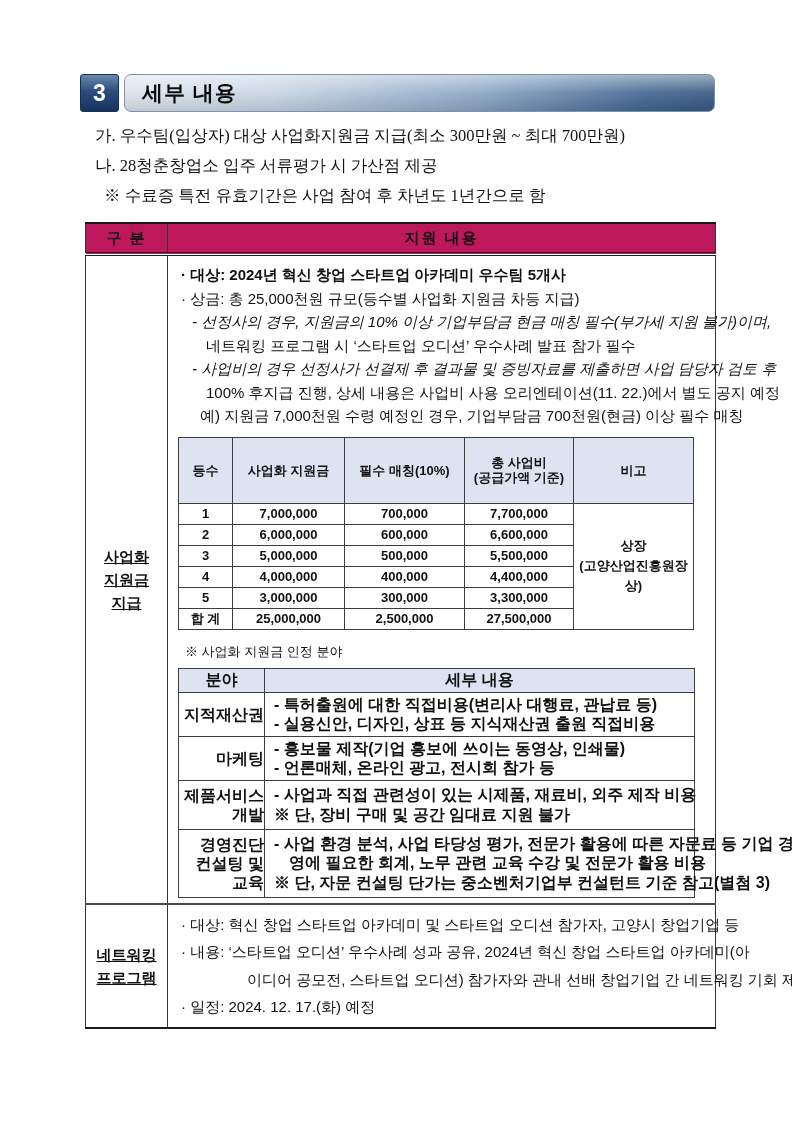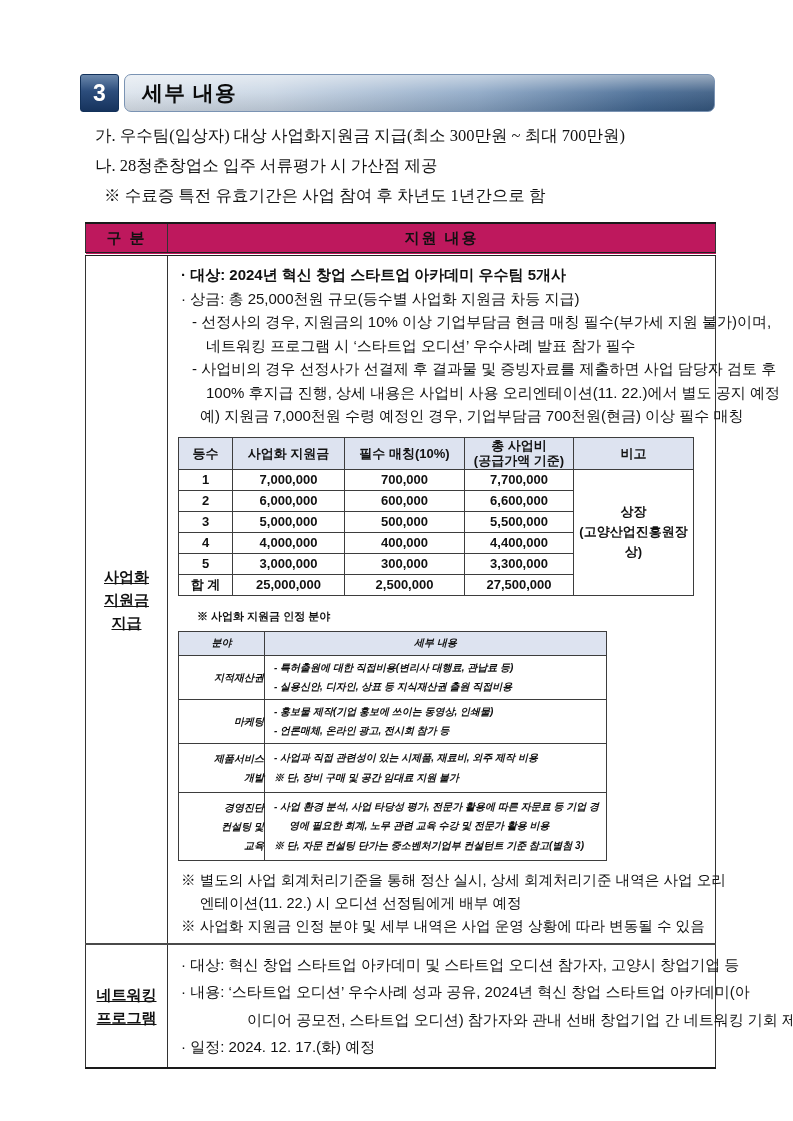--- a/index.html
+++ b/index.html
@@ -48,39 +48,39 @@
   .m-label {
     text-align:center; vertical-align:middle; font-weight:bold;
     font-size:15px; line-height:23px;text-decoration:underline;
   }
   .m-content { padding:7px 10px 5px 13px; vertical-align:top; }
   .row2 td { border-top:2px solid #4a4a4a; }
 
   
   .cl { font-size:15px; line-height:23.5px; white-space:nowrap; }
   .cl.bold { font-weight:bold; }
-  .cl.dash { padding-left:11px; }
+  .cl.dash { padding-left:11px;font-style:italic; }
   .cl.dash-cont { padding-left:25px; }
   .cl.example { padding-left:19px; }
 
   
   .grade-table {
     margin:9px 0 4px -3px; width:516px; table-layout:fixed;
     border:1.8px solid #222; font-size:13px; font-weight:bold; text-align:center;
   }
   .grade-table th, .grade-table td { border:1px solid #3d3d3d; }
-  .grade-table th { background:#dde3f0; padding:0 0; line-height:15px; height:31px; }
+  .grade-table th { background:#dde3f0; padding:17px 0; line-height:15px; height:31px; }
   .grade-table td { height:20px; line-height:20px; padding:0; }
   .remark-cell { line-height:18px; }
 
   
-  .recog-title { margin:13px 0 7px 16px; font-size:11px; font-weight:bold; white-space:nowrap; }
+  .recog-title { margin:13px 0 7px 4px; font-size:13px; font-weight:normal; white-space:nowrap; }
   .recog-table {
-    margin-left:-3px; width:429px; table-layout:fixed;
-    border:1.8px solid #222; font-size:10px; font-weight:bold;font-style:italic;
+    margin-left:-3px; width:517px; table-layout:fixed;
+    border:1.8px solid #222; font-size:16px; font-weight:bold;
   }
   .recog-table th, .recog-table td { border:1px solid #3d3d3d; }
   .recog-table th { background:#dde3f0; height:21px; text-align:center; }
   .recog-cat { text-align:right; vertical-align:middle; line-height:19px; padding:5px 0; }
   .recog-det { padding:2px 6px 2px 9px; vertical-align:middle; }
   .det-line { line-height:19.5px; white-space:nowrap; }
   .det-line.cont { padding-left:15px; }
 
   
   .notes { margin-top:8px; font-size:14.6px; }
@@ -247,25 +247,20 @@
             </td>
             <td class="recog-det">
               <div class="det-line">- 사업 환경 분석, 사업 타당성 평가, 전문가 활용에 따른 자문료 등 기업 경</div>
               <div class="det-line cont">영에 필요한 회계, 노무 관련 교육 수강 및 전문가 활용 비용</div>
               <div class="det-line">※ 단, 자문 컨설팅 단가는 중소벤처기업부 컨설턴트 기준 참고(별첨 3)</div>
             </td>
           </tr>
         </tbody>
             </table>
 
-        <div class="notes">
-          <div class="note-line">※ 별도의 사업 회계처리기준을 통해 정산 실시, 상세 회계처리기준 내역은 사업 오리</div>
-          <div class="note-line cont">엔테이션(11. 22.) 시 오디션 선정팀에게 배부 예정</div>
-          <div class="note-line">※ 사업화 지원금 인정 분야 및 세부 내역은 사업 운영 상황에 따라 변동될 수 있음</div>
-        </div>
       </td>
     </tr>
 
     <tr class="row2">
       <td class="m-label col-div">
         <div>네트워킹</div>
         <div>프로그램</div>
       </td>
       <td class="nw">
         <div class="nw-line">· 대상: 혁신 창업 스타트업 아카데미 및 스타트업 오디션 참가자, 고양시 창업기업 등</div>

